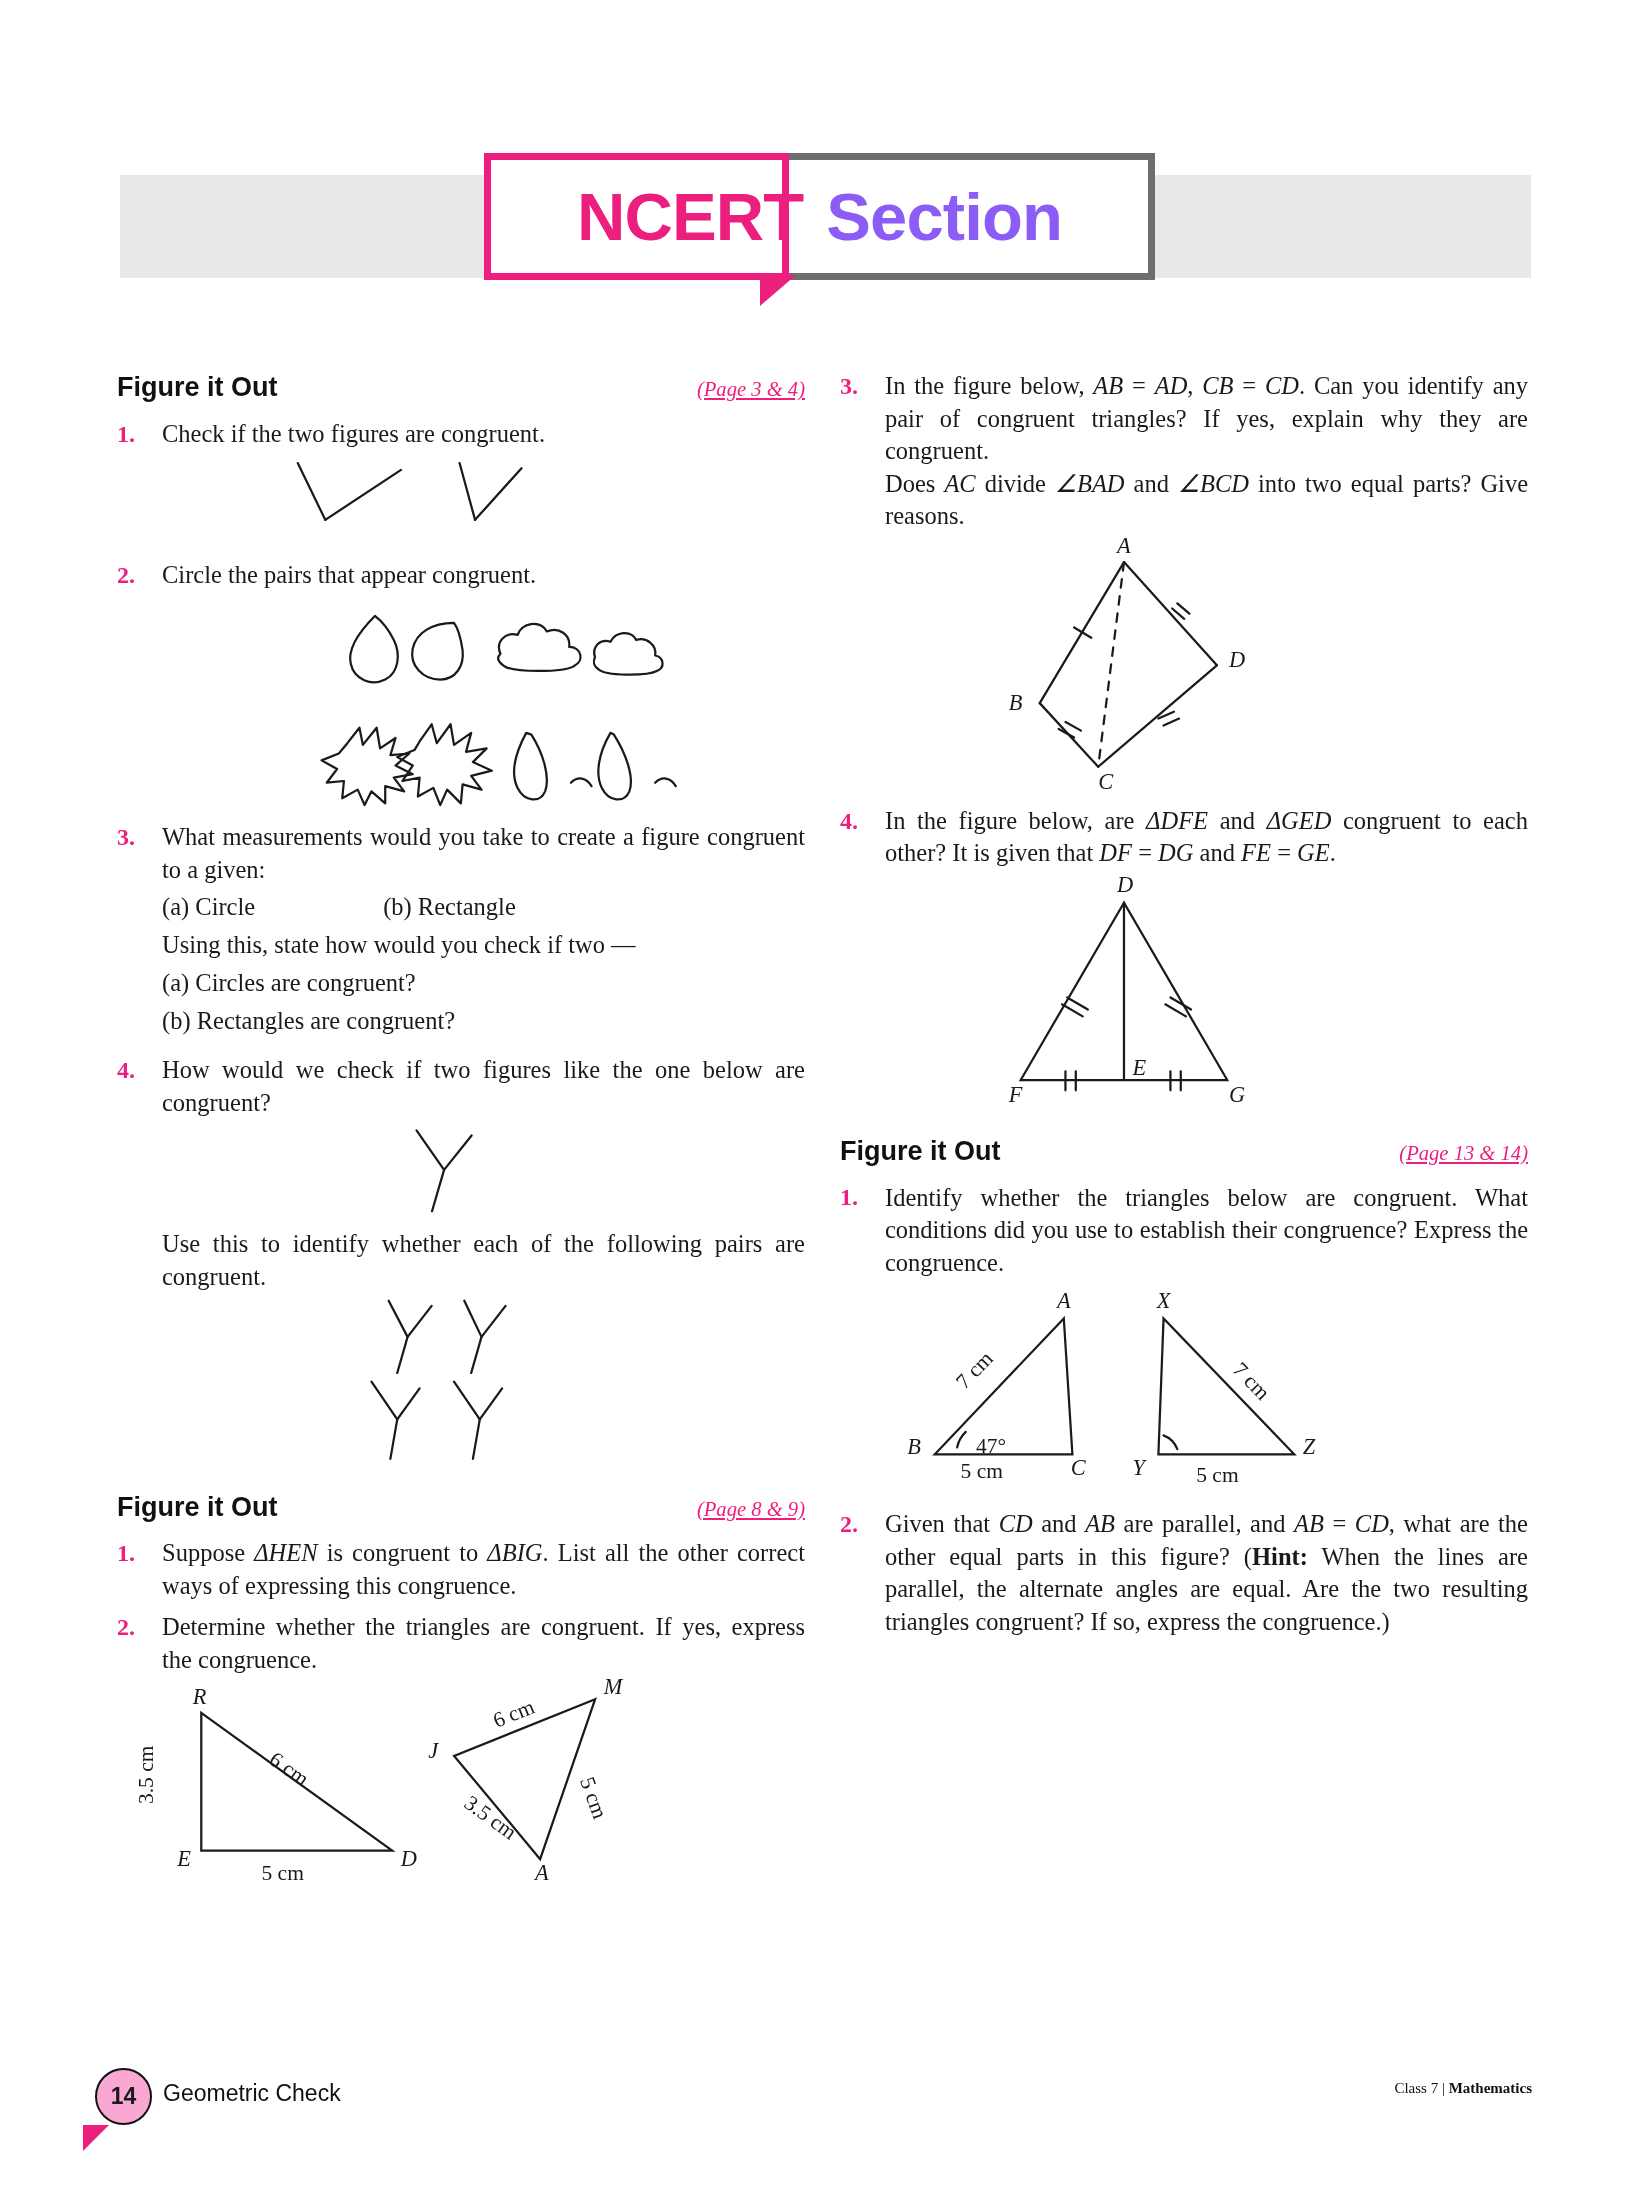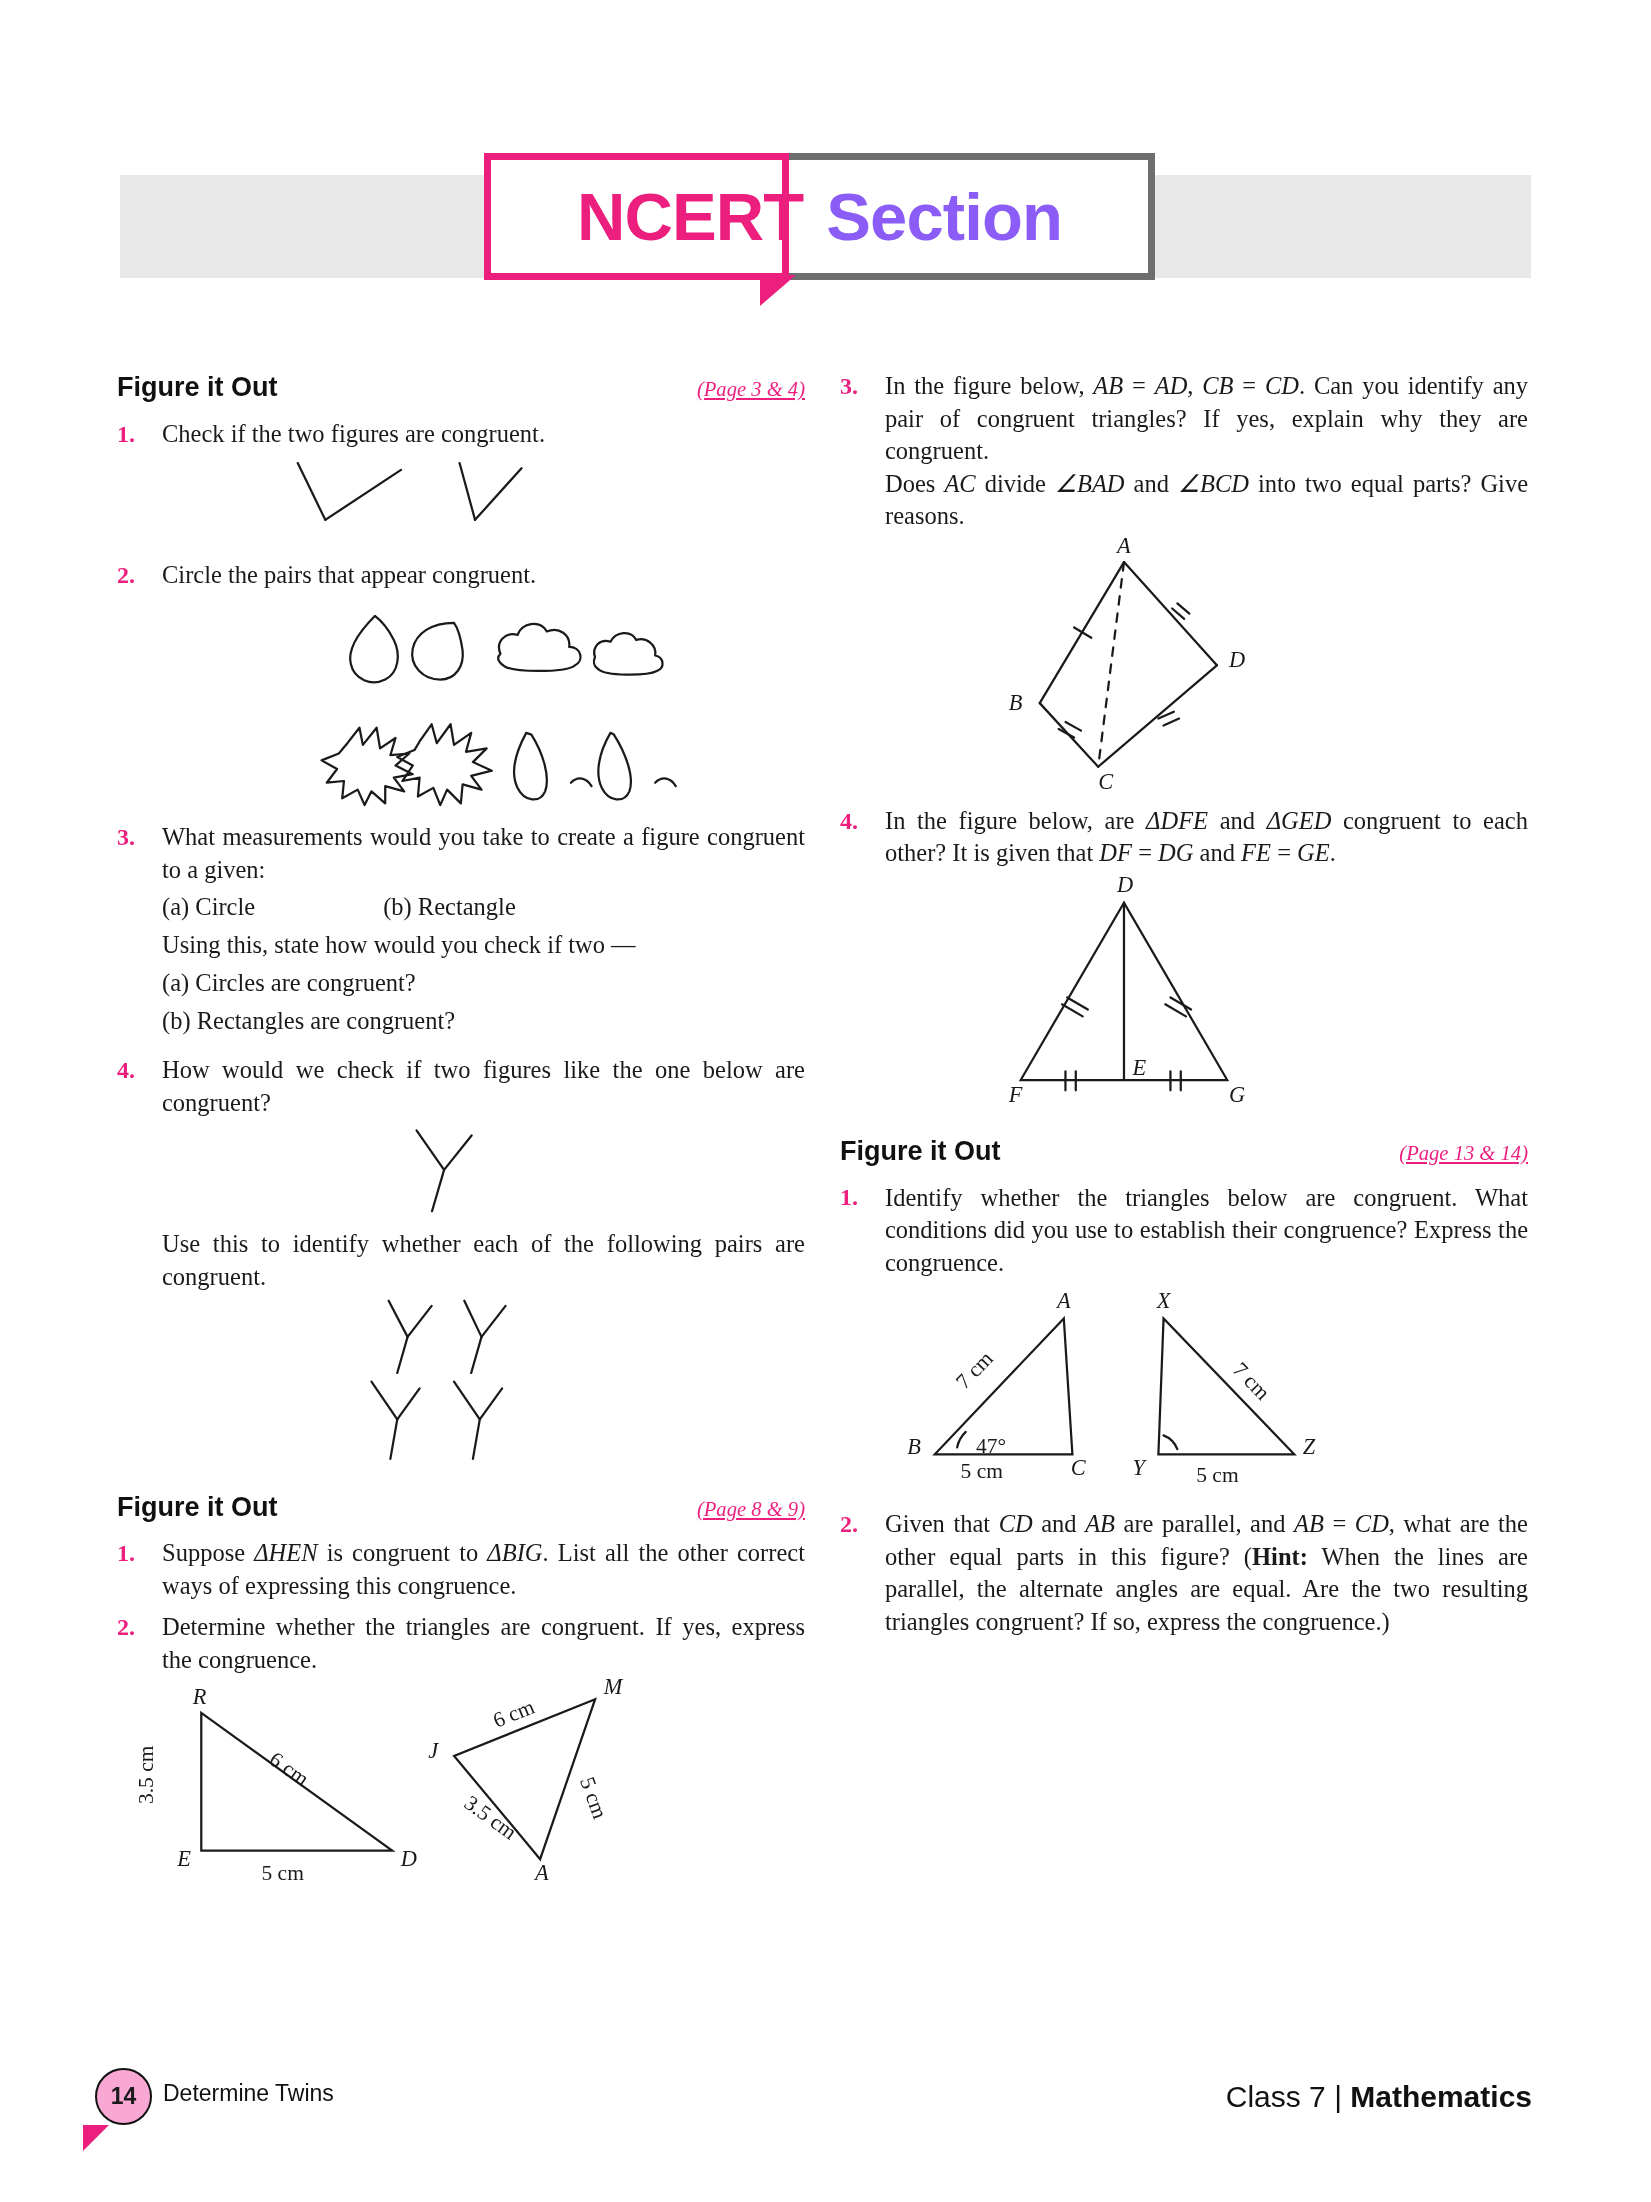--- a/index.html
+++ b/index.html
@@ -93,21 +93,21 @@
     position:absolute;left:83px;top:2125px;width:0;height:0;
     border-left:26px solid #ec1f7f;
     border-bottom:26px solid transparent;
   }
   .foot-left{
     position:absolute;left:163px;top:2080px;
     font-family:"Liberation Sans", sans-serif;font-size:23px;color:#111;
   }
   .foot-right{
     position:absolute;right:119px;top:2080px;
-    font-family:Liberation Sans, sans-serif;font-size:30px;color:#111;
+    font-family:Liberation Serif, serif;font-size:15px;color:#111;
     text-align:right;
   }
   .foot-right .bold{font-weight:bold;}
 </style>
 </head>
 <body>
 
 <div class="header-band"></div>
 <div class="header-plate"></div>
 <div class="pink-frame"></div>
@@ -392,17 +392,17 @@
     <div class="qnum">2.</div>
     <div class="qbody">
       <span>Given that </span><span class="it">CD</span><span> and </span><span class="it">AB</span><span> are parallel, and </span><span class="it">AB</span><span> = </span><span class="it">CD</span><span>, what are the other equal parts in this figure? (</span><span class="bd">Hint:</span><span> When the lines are parallel, the alternate angles are equal. Are the two resulting triangles congruent? If so, express the congruence.)</span>
     </div>
   </div>
 </div>
 
 <div class="footer"></div>
 <div class="pg-tri"></div>
 <div class="pg-circle">14</div>
-<div class="foot-left">Determine Twins</div>
+<div class="foot-left">Geometric Check</div>
 <div class="foot-right">
   <span>Class 7 | </span><span class="bold">Mathematics</span>
 </div>
 
 
 </body></html>

